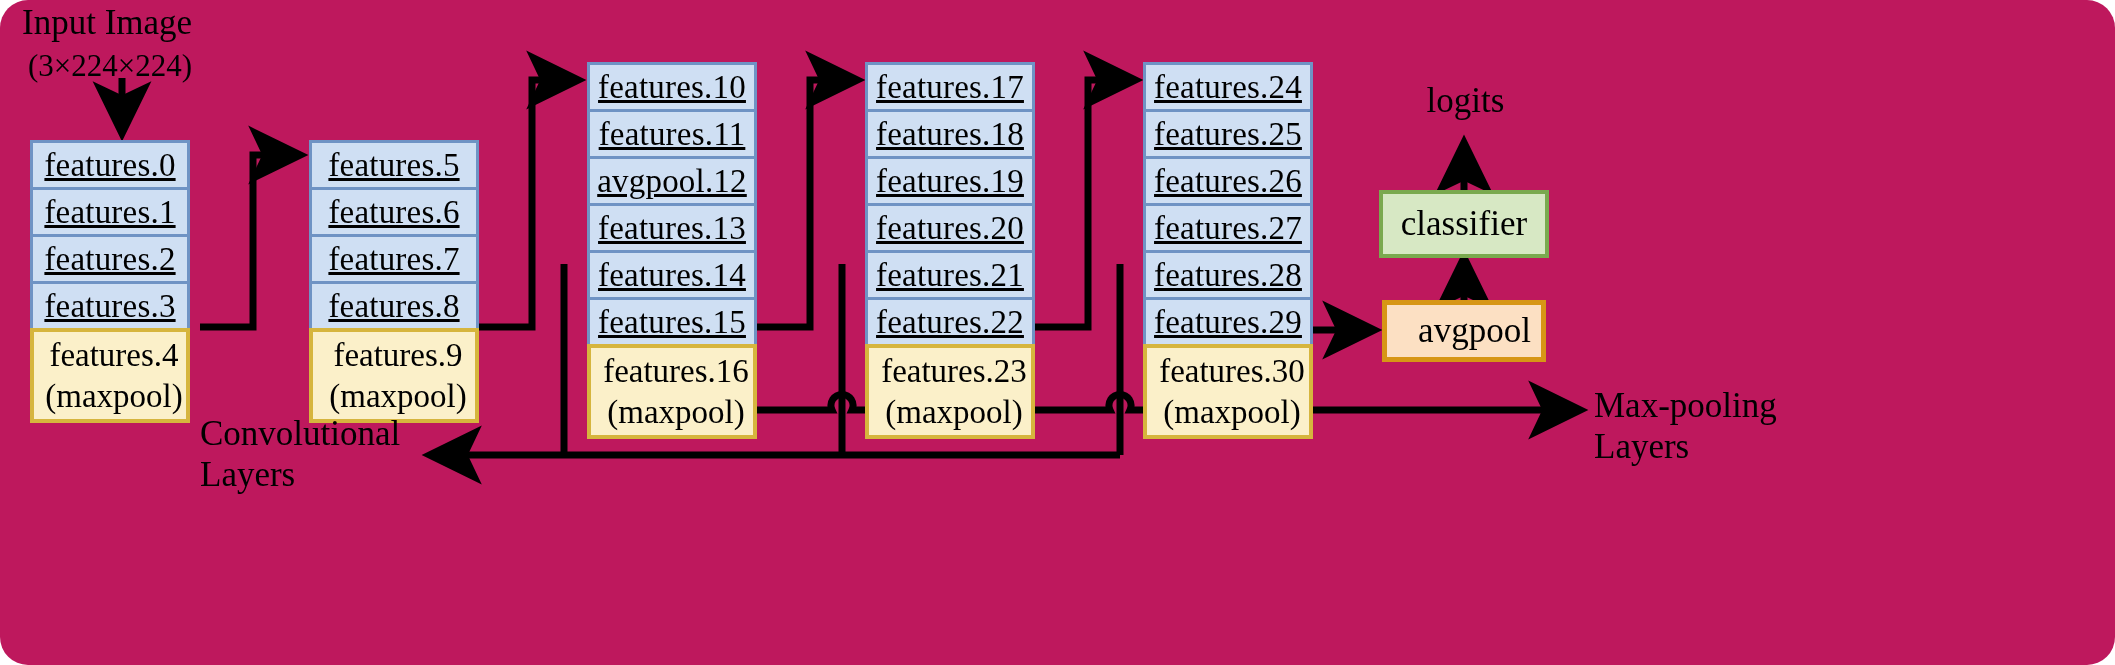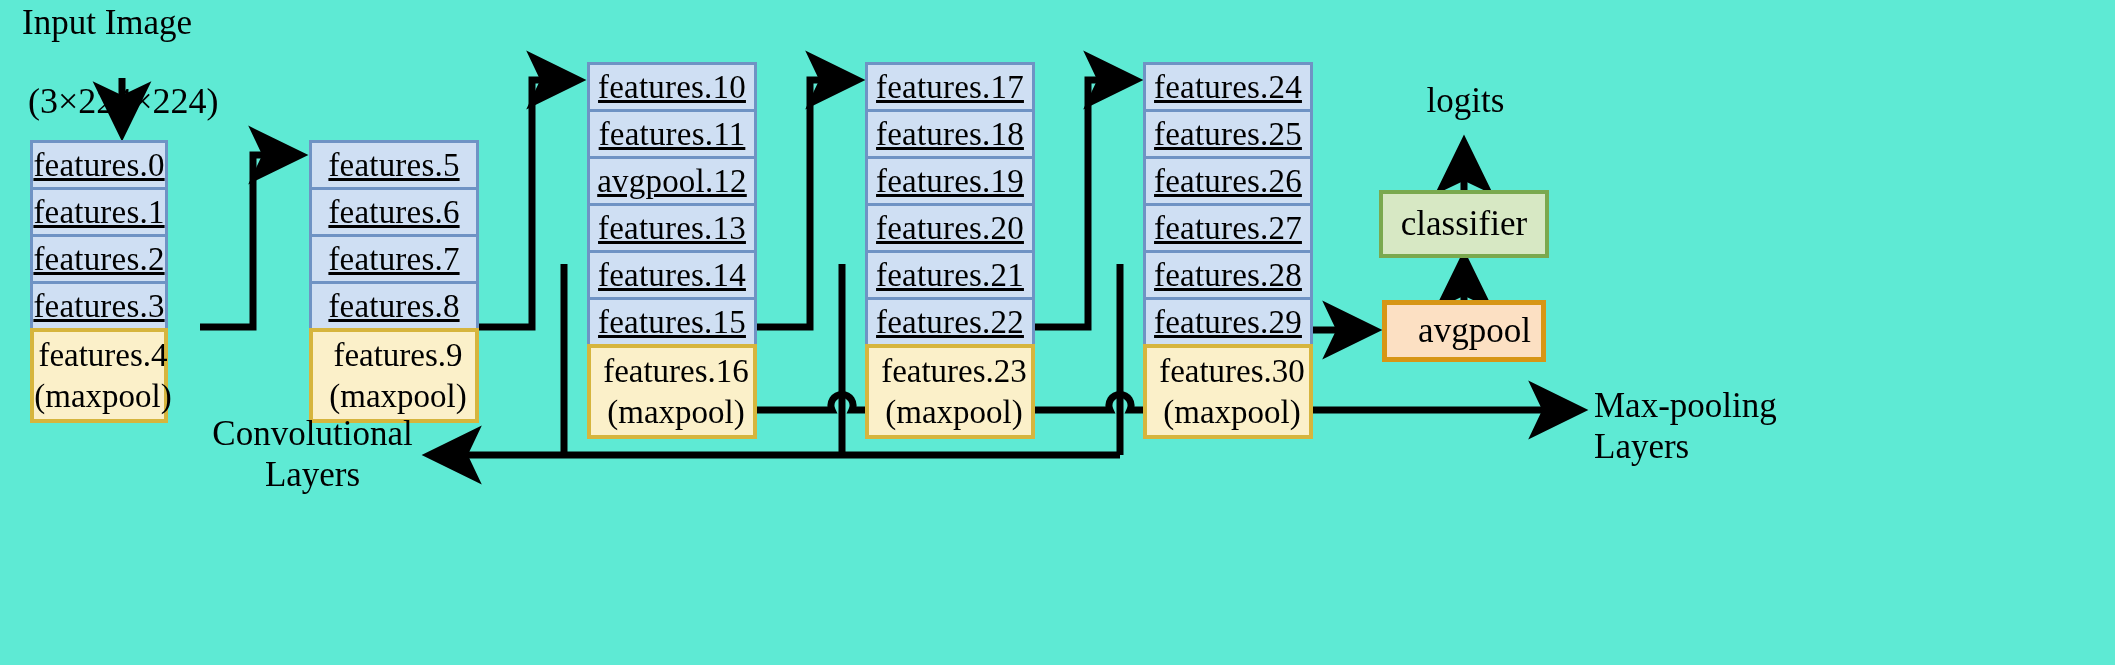--- a/index.html
+++ b/index.html
@@ -7,22 +7,23 @@
     background: #ffffff;
   }
   body {
     font-family: "Liberation Serif", "DejaVu Serif", serif;
     color: #000000;
   }
   #stage {
     position: relative;
     width: 2115px;
     height: 665px;
-    background: #5eead4;
+    background: #be185d;
     overflow: hidden;
+    border-radius: 28px;
   }
   #wires {
     position: absolute;
     left: 0; top: 0;
     width: 2115px; height: 665px;
     pointer-events: none;
   }
   .stack {
     position: absolute;
     box-sizing: border-box;
@@ -56,21 +57,21 @@
     line-height: 1.22;
     white-space: nowrap;
     padding-left: 8px;
   }
   .plain-label {
     position: absolute;
     font-size: 35px;
     line-height: 1.18;
     white-space: nowrap;
   }
-  .plain-label.center { text-align: center; }
+  .plain-label.center { text-align: left; }
   .plain-label.right { text-align: left; }
   .classifier-box {
     position: absolute;
     box-sizing: border-box;
     background: #d7e8c4;
     border: 4px solid #7aa94f;
     display: flex;
     align-items: center;
     justify-content: center;
     font-size: 35px;
@@ -131,25 +132,25 @@
     <path d="M668,410 L832,410
              A 11 11 0 1 1 852,410
              L1110,410
              A 11 11 0 1 1 1130,410
              L1580,410" stroke="#000" stroke-width="7" fill="none" marker-end="url(#ah)"></path>
   </svg>
 
   <div class="plain-label" style="left:22px; top:2px;">
     <span>Input Image</span>
   </div>
-  <div class="plain-label" style="left:28px; top:48px; font-size:36px;margin-top:32px;">
+  <div class="plain-label" style="left:28px; top:48px; font-size:31px;">
     <span>(3×224×224)</span>
   </div>
 
-  <div class="stack" style="left:30px; top:140px; width:138px;">
+  <div class="stack" style="left:30px; top:140px; width:160px;">
     <div class="conv-cell">features.0</div>
     <div class="conv-cell">features.1</div>
     <div class="conv-cell">features.2</div>
     <div class="conv-cell">features.3</div>
     <div class="pool-box">
       <span>features.4</span>
       <span>(maxpool)</span>
     </div>
   </div>
 

